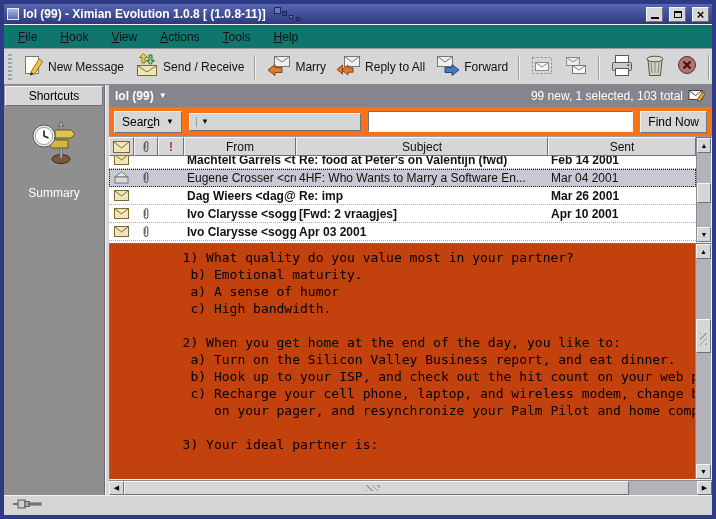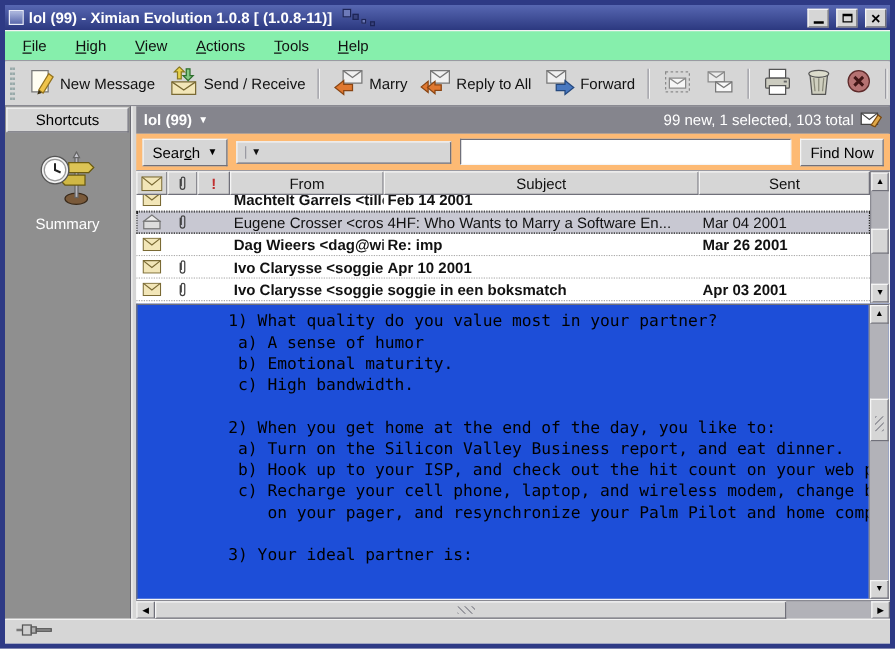--- a/index.html
+++ b/index.html
@@ -25,65 +25,65 @@
   .title-deco .q2{width:5px;height:5px;margin-top:5px;margin-left:1px;background:#39437f;}
   .title-deco .q3{width:4px;height:4px;margin-top:9px;margin-left:2px;}
   .title-deco .q4{width:4px;height:4px;margin-top:11px;margin-left:3px;background:#39437f;}
   .title-spacer{flex:1;}
   .win-btn{width:17px;height:15px;background:#d6d6d6;display:flex;align-items:center;justify-content:center;margin-left:2px;padding:0;font-family:"Liberation Sans",sans-serif;}
   .wb-min i{display:block;width:8px;height:2px;background:#000;margin-top:7px;}
   .wb-max i{display:block;width:8px;height:7px;border:1px solid #000;border-top-width:2px;}
   .wb-close{font-size:13px;font-weight:bold;color:#000;line-height:1;}
 
   
-  .menubar{height:25px;display:flex;align-items:center;gap:23px;padding:0 14px;background:#86efac;border-bottom:1px solid #9a9aa2;border-top:1px solid #f2f2f2;flex:0 0 auto;}
+  .menubar{height:25px;display:flex;align-items:center;gap:23px;padding:0 14px;background:#0f766e;border-bottom:1px solid #9a9aa2;border-top:1px solid #f2f2f2;flex:0 0 auto;}
   .menu-item{display:inline-block;cursor:default;}
   .menu-item::first-letter{text-decoration:underline;}
 
   
   .toolbar{height:36px;display:flex;align-items:center;gap:2px;padding:0 4px;background:#d6d6d6;border-bottom:1px solid #8a8a92;flex:0 0 auto;}
   .grip{width:4px;height:26px;border-left:2px dotted #9aa;border-right:2px dotted #9aa;margin-right:5px;}
   .tbtn{display:flex;align-items:center;gap:3px;background:none;border:1px solid transparent;padding:2px 3px;font-size:12px;font-family:"Liberation Sans",sans-serif;color:#111;white-space:nowrap;}
   .tsep{width:0;height:24px;border-left:1px solid #9a9aa2;border-right:1px solid #f2f2f2;margin:0 4px;}
 
   
   .main{flex:1;display:flex;min-height:0;}
   .sidebar{width:101px;background:#8f8f8f;display:flex;flex-direction:column;border-right:1px solid #6c6c74;flex:0 0 auto;}
   .shortcuts-btn{height:20px;margin:1px;background:#d6d6d6;font-size:12px;text-align:center;line-height:17px;font-family:"Liberation Sans",sans-serif;}
   .sidebar-body{flex:1;display:flex;flex-direction:column;align-items:center;padding-top:14px;}
-  .shortcut{display:flex;flex-direction:column;align-items:center;gap:2px;}
+  .shortcut{display:flex;flex-direction:column;align-items:center;gap:16px;}
   .shortcut-label{color:#fff;font-size:12px;}
   .splitter{width:4px;background:#d6d6d6;border-left:1px solid #f2f2f2;flex:0 0 auto;}
   .content{flex:1;display:flex;flex-direction:column;min-width:0;}
 
   
   .folder-bar{height:22px;background:#85858d;color:#fff;display:flex;align-items:center;gap:5px;padding:0 6px;flex:0 0 auto;}
   .folder-title{font-weight:bold;}
   .caret{font-size:8px;line-height:1;}
   .fb-spacer{flex:1;}
   .fb-status{white-space:nowrap;}
 
   
-  .search-bar{height:30px;display:flex;align-items:center;gap:7px;padding:0 5px;background:#fdba74;border-bottom:1px solid #9a9aa2;flex:0 0 auto;}
+  .search-bar{height:30px;display:flex;align-items:center;gap:7px;padding:0 5px;background:#f97316;border-bottom:1px solid #9a9aa2;flex:0 0 auto;}
   .gbtn{background:#d6d6d6;display:flex;align-items:center;gap:6px;padding:3px 7px;font-size:12px;font-family:"Liberation Sans",sans-serif;}
   .combo{width:172px;padding:3px 2px 3px 6px;display:flex;align-items:center;}
   .combo-label{flex:1;}
   .combo-arrow{font-size:8px;padding:0 4px;border-left:1px solid #9a9aa2;line-height:10px;}
   .accel{text-decoration:underline;}
   .search-input{flex:1;height:21px;background:#fff;padding:0 4px;font-size:12px;font-family:"Liberation Sans",sans-serif;outline:none;}
 
   
   .list{height:106px;display:flex;flex:0 0 auto;}
   .list-main{flex:1;display:flex;flex-direction:column;min-width:0;}
   .list-header{height:19px;display:flex;flex:0 0 auto;}
   .hcell{background:#d6d6d6;display:flex;align-items:center;justify-content:center;overflow:hidden;}
   .c0{width:25px;flex:0 0 auto;}
   .c1{width:24px;flex:0 0 auto;}
   .c2{width:26px;flex:0 0 auto;}
-  .c3{width:123px;flex:0 0 auto;}
+  .c3{width:112px;flex:0 0 auto;}
   .c4{width:252px;flex:0 0 auto;}
   .c5{flex:1;min-width:0;}
   .pri-glyph{color:#c03030;font-weight:bold;}
   .rows{height:87px;overflow:hidden;background:#fff;}
   .row{height:18px;display:flex;align-items:center;border-bottom:1px dotted #aaa;background:#fff;}
   .row.first{margin-top:-5px;}
   .row.unread{font-weight:bold;}
   .row.selected{background:#c8c8d2;outline:1px dotted #222;outline-offset:-1px;}
   .cell{display:flex;align-items:center;overflow:hidden;white-space:nowrap;}
   .cell.c0,.cell.c1,.cell.c2{justify-content:center;}
@@ -96,21 +96,21 @@
   .vthumb{background:#d6d6d6;width:100%;position:relative;}
   .vthumb.hatch::after{content:"";position:absolute;left:3px;right:3px;top:40%;height:12px;background:repeating-linear-gradient(135deg,#9a9aa0 0 1px,transparent 1px 4px);}
   .list-thumb{margin-top:30px;height:20px;}
   .prev-thumb{margin-top:60px;height:34px;}
   .hscroll{height:15px;display:flex;background:#b2b2b8;border-top:1px solid #8a8a92;flex:0 0 auto;}
   .hthumb{width:505px;background:#d6d6d6;position:relative;}
   .hthumb::after{content:"";position:absolute;top:3px;bottom:3px;left:48%;width:14px;background:repeating-linear-gradient(45deg,#9a9aa0 0 1px,transparent 1px 4px);}
   .htrough{flex:1;}
 
   
-  .preview{flex:1;display:flex;min-height:0;background:#1d4ed8;border:1px solid;border-color:#70707a #f5f5f5 #f5f5f5 #70707a;}
+  .preview{flex:1;display:flex;min-height:0;background:#c2410c;border:1px solid;border-color:#70707a #f5f5f5 #f5f5f5 #70707a;}
   .msg{flex:1;overflow:hidden;padding:5px 0 0 10px;font-family:"DejaVu Sans Mono",monospace;font-size:13px;color:#000;}
   .msg-line{height:17px;line-height:17px;white-space:pre;}
 
   
   .statusbar{height:20px;background:#d6d6d6;border-top:1px solid #f2f2f2;display:flex;align-items:center;padding:0 9px;flex:0 0 auto;}
   .border-deco{position:absolute;bottom:-4px;left:465px;display:flex;gap:2px;}
   .border-deco i{width:4px;height:4px;background:#7d89c6;border:0;display:block;}
 </style>
 </head>
 <body>
@@ -131,21 +131,21 @@
         <i></i>
       </button>
     <button class="win-btn wb-max raised">
         <i></i>
       </button>
     <button class="win-btn wb-close raised">×</button>
   </div>
 
   <div class="menubar">
     <span class="menu-item">File</span>
-    <span class="menu-item">High</span>
+    <span class="menu-item">Hook</span>
     <span class="menu-item">View</span>
     <span class="menu-item">Actions</span>
     <span class="menu-item">Tools</span>
     <span class="menu-item">Help</span>
   </div>
 
   <div class="toolbar">
     <span class="grip"></span>
 
     <button class="tbtn">
@@ -319,20 +319,21 @@
             <div class="row unread first">
               <span class="cell c0">
                   <svg width="15" height="11" viewBox="0 0 15 11">
                     <rect x="0.5" y="0.5" width="14" height="10" fill="#f2e6b8" stroke="#7a6a34"></rect>
                     <path d="M0.5 0.5 L7.5 6 L14.5 0.5" fill="none" stroke="#7a6a34"></path>
                   </svg>
                 </span>
               <span class="cell c1"></span>
                 <span class="cell c2"></span>
               <span class="cell c3">Machtelt Garrels &lt;tille@...</span>
+              <span class="cell c4">Re: food at Peter's on Valentijn (fwd)</span>
               <span class="cell c5">Feb 14 2001</span>
             </div>
 
             <div class="row selected">
               <span class="cell c0">
                   <svg width="15" height="13" viewBox="0 0 15 13">
                     <polygon points="1,6 7.5,1 14,6" fill="#ececec" stroke="#777"></polygon>
                     <rect x="1" y="6" width="13" height="6" fill="#dcdcdc" stroke="#777"></rect>
                   </svg>
                 </span>
@@ -368,56 +369,56 @@
                     <path d="M0.5 0.5 L7.5 6 L14.5 0.5" fill="none" stroke="#7a6a34"></path>
                   </svg>
                 </span>
               <span class="cell c1">
                   <svg width="8" height="13" viewBox="0 0 8 13">
                     <path d="M2.2 3.2 V9.6 a1.8 1.8 0 0 0 3.6 0 V3 a1.4 1.4 0 0 0 -2.8 0 v6" fill="none" stroke="#444"></path>
                   </svg>
                 </span>
               <span class="cell c2"></span>
               <span class="cell c3">Ivo Clarysse &lt;soggie@s...</span>
+              <span class="cell c4">[Fwd: 2 vraagjes]</span>
               <span class="cell c5">Apr 10 2001</span>
             </div>
 
             <div class="row unread">
               <span class="cell c0">
                   <svg width="15" height="11" viewBox="0 0 15 11">
                     <rect x="0.5" y="0.5" width="14" height="10" fill="#f2e6b8" stroke="#7a6a34"></rect>
                     <path d="M0.5 0.5 L7.5 6 L14.5 0.5" fill="none" stroke="#7a6a34"></path>
                   </svg>
                 </span>
               <span class="cell c1">
                   <svg width="8" height="13" viewBox="0 0 8 13">
                     <path d="M2.2 3.2 V9.6 a1.8 1.8 0 0 0 3.6 0 V3 a1.4 1.4 0 0 0 -2.8 0 v6" fill="none" stroke="#444"></path>
                   </svg>
                 </span>
               <span class="cell c2"></span>
               <span class="cell c3">Ivo Clarysse &lt;soggie@s...</span>
-              <span class="cell c4">soggie in een boksmatch</span>
               <span class="cell c5">Apr 03 2001</span>
             </div>
 
           </div>
         </div>
         <div class="vscroll sunken">
           <button class="sbtn raised">▲</button>
           <div class="vthumb raised list-thumb"></div>
           <div style="flex:1"></div>
           <button class="sbtn raised">▼</button>
         </div>
       </div>
 
       <div class="preview">
         <div class="msg">
           <div class="msg-line">        1) What quality do you value most in your partner?</div>
+          <div class="msg-line">         b) Emotional maturity.</div>
           <div class="msg-line">         a) A sense of humor</div>
-          <div class="msg-line">         b) Emotional maturity.</div>
           <div class="msg-line">         c) High bandwidth.</div>
           <div class="msg-line"></div>
           <div class="msg-line">        2) When you get home at the end of the day, you like to:</div>
           <div class="msg-line">         a) Turn on the Silicon Valley Business report, and eat dinner.</div>
           <div class="msg-line">         b) Hook up to your ISP, and check out the hit count on your web page.</div>
           <div class="msg-line">         c) Recharge your cell phone, laptop, and wireless modem, change batteries</div>
           <div class="msg-line">            on your pager, and resynchronize your Palm Pilot and home computer.</div>
           <div class="msg-line"></div>
           <div class="msg-line">        3) Your ideal partner is:</div>
         </div>

